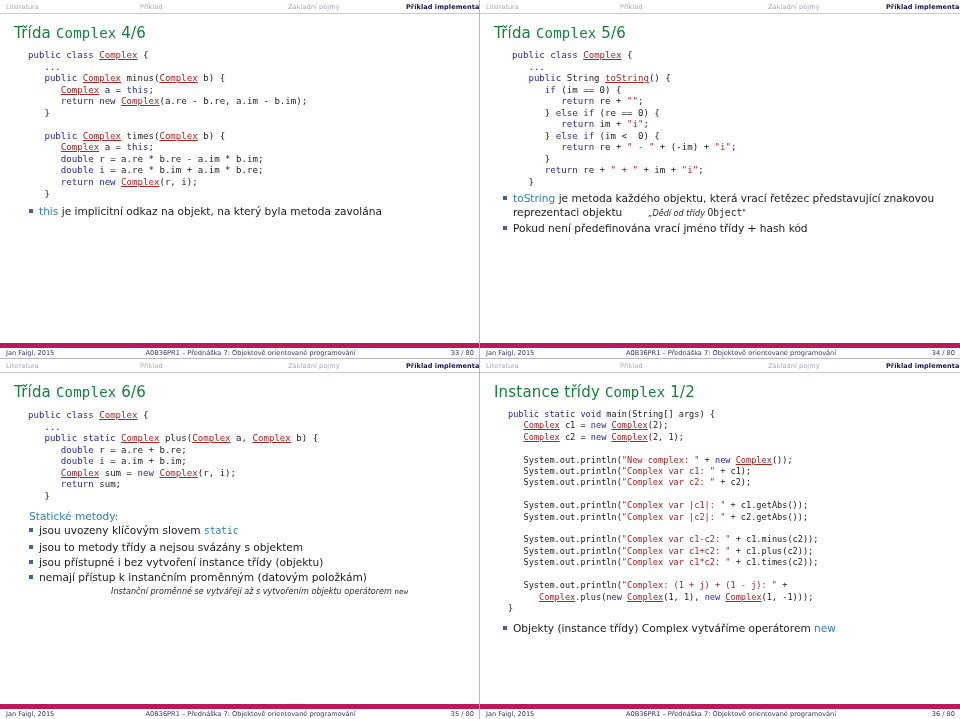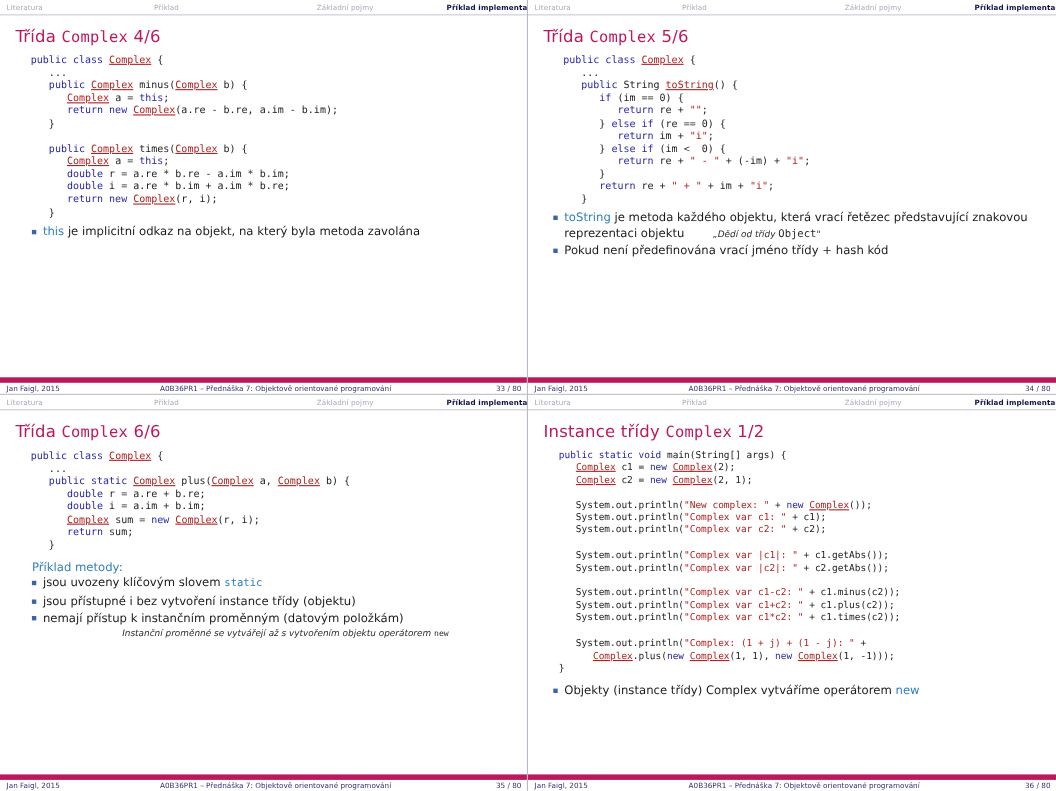--- a/index.html
+++ b/index.html
@@ -47,21 +47,21 @@
     color: #11114a;
     font-weight: bold;
     text-align: right;
     flex: 1 1 auto;
     padding-right: 2px;
   }
 
   
   .title {
     font-size: 15px;
-    color: #be185d;
+    color: #15803d;
     padding: 10px 0 0 14px;
     letter-spacing: 0.2px;
     white-space: nowrap;
   }
   .title .mono {
     font-family: "DejaVu Sans Mono", monospace;
     font-size: 14px;
   }
 
   
@@ -237,23 +237,24 @@
     <div class="title"><span>Třída </span><span class="mono">Complex</span><span> 6/6</span></div>
     <div class="body">
       <pre class="code" style="margin-top:9px;margin-left:22px;"><span class="kw">public class </span><span class="cls">Complex</span><span> {
 </span><span>   ...
 </span><span class="kw">   public static </span><span class="cls">Complex</span><span> plus(</span><span class="cls">Complex</span><span> a, </span><span class="cls">Complex</span><span> b) {
 </span><span class="kw">      double</span><span> r = a.re + b.re;
 </span><span class="kw">      double</span><span> i = a.im + b.im;
 </span><span>      </span><span class="cls">Complex</span><span> sum = </span><span class="kw">new </span><span class="cls">Complex</span><span>(r, i);
 </span><span class="kw">      return</span><span> sum;
 </span><span>   }</span></pre>
-      <div class="lead" style="margin-top:8px;margin-left:20px;">Příklad metody:</div>
+      <div class="lead" style="margin-top:8px;margin-left:20px;">Statické metody:</div>
       <ul class="bullets" style="margin-left:20px;">
         <li><span>jsou uvozeny klíčovým slovem </span><span class="hl mono">static</span></li>
+        <li><span>jsou to metody třídy a nejsou svázány s objektem</span></li>
         <li><span>jsou přístupné i bez vytvoření instance třídy (objektu)</span></li>
         <li><span>nemají přístup k instančním proměnným (datovým položkám)</span></li>
       </ul>
       <div class="note" style="margin-top:1px;padding-left:40px;"><span>Instanční proměnné se vytvářejí až s vytvořením objektu operátorem </span><span class="mono">new</span></div>
     </div>
     <div class="footer">
       <span class="author">Jan Faigl, 2015</span>
       <span class="center">A0B36PR1 – Přednáška 7: Objektově orientované programování</span>
       <span class="page">35 / 80</span>
     </div>

